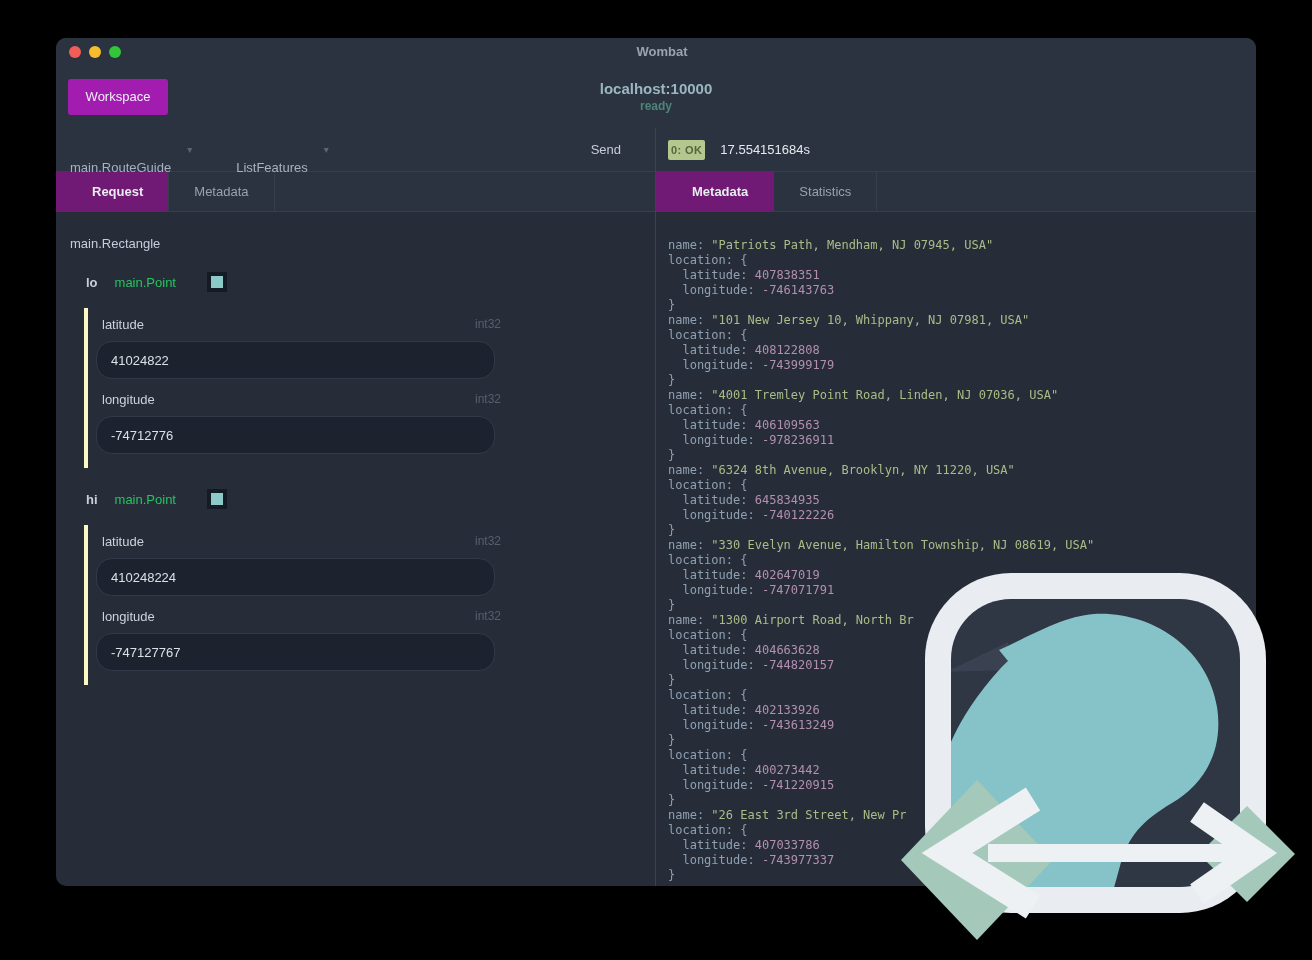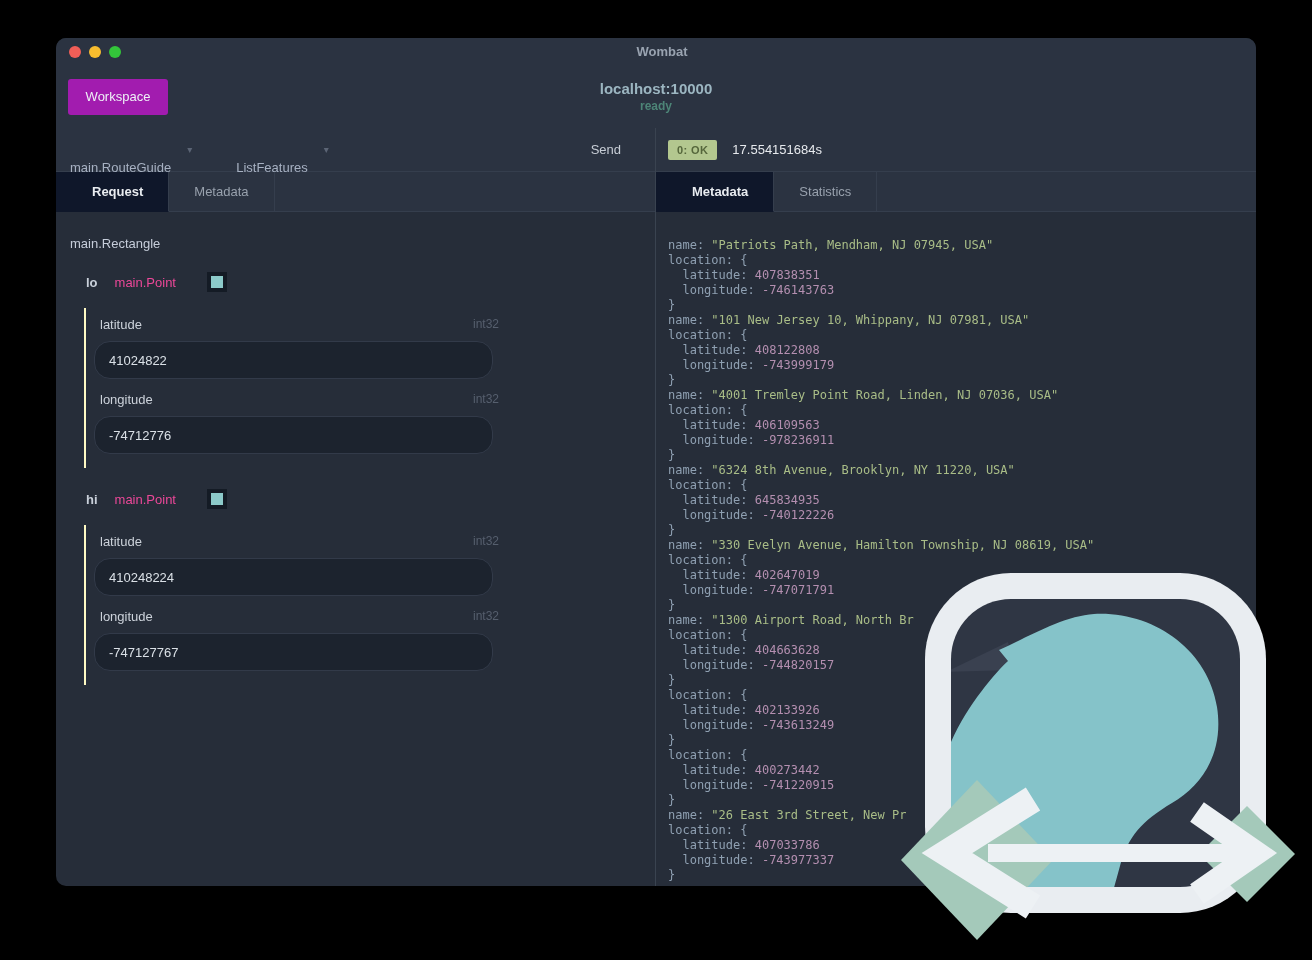--- a/index.html
+++ b/index.html
@@ -34,37 +34,37 @@
   .bar{height:44px;background:#2b3341;border-bottom:1px solid #353e4d;display:flex;align-items:center;box-sizing:border-box;flex:none;}
   .bar-left{padding:0 34px 0 14px;}
   .select{display:flex;align-items:center;cursor:default;}
   .select-label{font-size:13px;color:#a7b1c2;margin-top:36px;}
   .chev{color:#5c6575;font-size:10px;margin-left:16px;}
   .sel-service{margin-right:44px;}
   .send-btn{margin-left:auto;background:none;border:none;font-size:13px;color:#c7cdd5;font-family:inherit;padding:0;}
   
   .bar-right{padding:0 14px 0 12px;}
   .status-badge{background:#b3c78f;color:#55663b;font-size:11px;font-weight:bold;
-    padding:4px 9px;border-radius:2px;letter-spacing:.4px;}
+    padding:4px 3px;border-radius:2px;letter-spacing:.4px;}
   .duration{font-size:13px;color:#e6e9ed;margin-left:15px;}
   
   .tabs{height:40px;background:#2b3341;display:flex;box-sizing:border-box;flex:none;}
   .tab{display:flex;align-items:center;justify-content:center;font-size:13px;color:#98a1ad;
     border-bottom:1px solid #353e4d;border-right:1px solid #353e4d;box-sizing:border-box;padding:0 25px;}
-  .tab.active{background:#0f172a;color:#e9ecf0;font-weight:bold;border-bottom:1px solid transparent;padding-left:36px;}
+  .tab.active{background:#701a75;color:#e9ecf0;font-weight:bold;border-bottom:1px solid transparent;padding-left:36px;}
   .tab-filler{flex:1;border-bottom:1px solid #353e4d;}
   
   .form{font-size:13px;flex:1;overflow:hidden;}
   .msg-type{color:#c6cdda;margin:24px 0 0 14px;}
   .field-row{display:flex;align-items:center;margin:21px 0 0 30px;}
   .field-name{color:#c9d0da;font-weight:bold;margin-right:17px;}
-  .field-type{color:#ec4899;margin-right:31px;}
+  .field-type{color:#22c55e;margin-right:31px;}
   .checkbox{width:20px;height:20px;background:#141b25;display:flex;align-items:center;justify-content:center;border:none;padding:0;}
   .checkbox .mark{width:12px;height:12px;background:#8ccaca;}
-  .group{border-left:2px solid #fef9c3;margin:16px 0 0 28px;padding:1px 0 1px 8px;}
+  .group{border-left:4px solid #fef9c3;margin:16px 0 0 28px;padding:1px 0 1px 8px;}
   .lblrow{display:flex;justify-content:space-between;width:399px;margin:8px 0 0 6px;}
   .flabel{color:#ccd2da;font-size:13px;}
   .ftype{color:#565f6e;font-size:12px;}
   .tinput{display:block;width:399px;height:38px;box-sizing:border-box;background:#1c232e;
     border:1px solid #323a49;border-radius:16px;color:#dae0e6;font-size:13px;
     padding:0 14px;margin:9px 0 13px 0;font-family:inherit;}
   
   .response-pre{font-family:"DejaVu Sans Mono",monospace;font-size:12px;line-height:15px;
     margin:0;padding:26px 0 0 12px;white-space:pre;flex:1;overflow:hidden;}
   .tok-key{color:#8fa0b2;}

